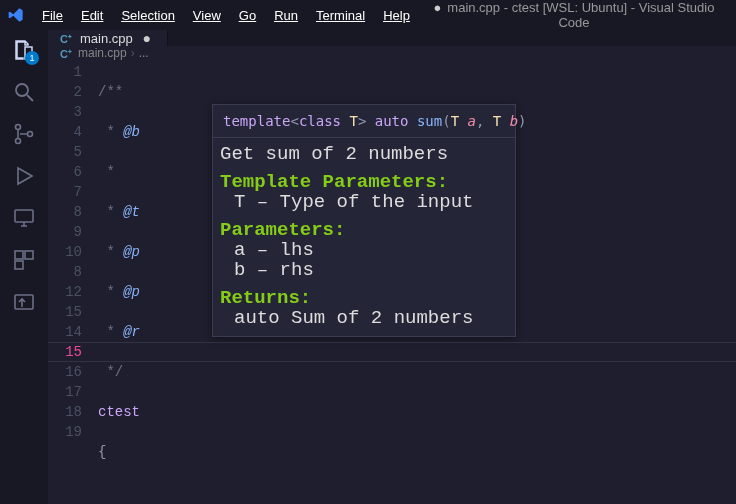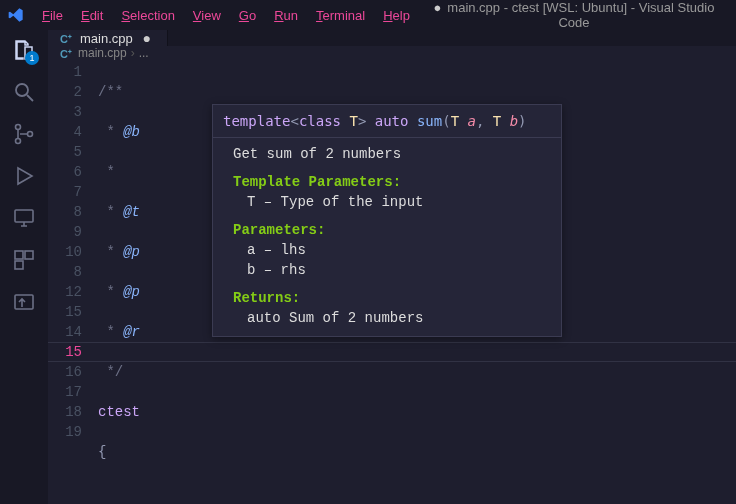--- a/index.html
+++ b/index.html
@@ -1,20 +1,20 @@
 <!DOCTYPE html>
 <html><head>
 <meta charset="utf-8">
 <style>
   * { margin: 0; padding: 0; box-sizing: border-box; }
   html, body { width: 736px; height: 504px; overflow: hidden; font-family: "Segoe UI", Arial, sans-serif; background: #1e1e2e; color: #ccc; font-size: 13px; }
 
   .titlebar { height: 30px; background: #181825; display: flex; align-items: center; padding: 0 8px; gap: 2px; }
   .vscode-logo { width: 16px; height: 16px; margin-right: 8px; }
-  .menu-item { padding: 4px 8px; color: #ec4899; cursor: pointer; }
+  .menu-item { padding: 4px 8px; color: #ffffff; cursor: pointer; text-decoration: underline; }
   .menu-item u { text-decoration: underline; }
   .title-text { flex: 1; text-align: center; color: #999; font-size: 13px; }
   .dirty-dot::before { content: "●"; margin-right: 6px; color: #ccc; }
 
   .main { display: flex; height: calc(100% - 30px); }
 
   .activitybar { width: 48px; background: #181825; display: flex; flex-direction: column; align-items: center; padding-top: 8px; gap: 18px; }
   .act-icon { width: 24px; height: 24px; color: #6c7086; cursor: pointer; position: relative; }
   .act-icon.active { color: #cdd6f4; }
   .badge { position: absolute; bottom: -3px; right: -3px; background: #007acc; color: #fff; border-radius: 8px; font-size: 9px; min-width: 14px; height: 14px; display: flex; align-items: center; justify-content: center; padding: 0 3px; }
@@ -39,23 +39,23 @@
 
   .c-comment { color: #6c7086; }
   .c-doctag { color: #89b4fa; font-style: italic; }
   .c-keyword { color: #cba6f7; }
   .c-type { color: #f9e2af; }
   .c-func { color: #89b4fa; }
   .c-funcref { color: #89b4fa; text-decoration: underline; }
   .c-param { color: #f38ba8; font-style: italic; }
   .c-punct { color: #9399b2; }
 
-  .hover-box { position: absolute; left: 164px; top: 44px; width: 350px; background: #252538; border: 1px solid #3b3b52; color: #ddd; z-index: 10; font-size: 14px; padding-bottom: 6px; box-shadow: 0 2px 8px rgba(0,0,0,0.4); }
+  .hover-box { position: absolute; left: 164px; top: 44px; width: 304px; background: #252538; border: 1px solid #3b3b52; color: #ddd; z-index: 10; font-size: 14px; padding-bottom: 6px; box-shadow: 0 2px 8px rgba(0,0,0,0.4); }
   .hover-sig { padding: 6px 10px; font-family: Consolas, monospace; border-bottom: 1px solid #3b3b52; white-space: pre; }
-  .hover-body { padding: 6px 10px 2px 20px; line-height: 20px; font-size: 14px; }
+  .hover-body { padding: 6px 10px 2px 7px; line-height: 20px; font-size: 19px; }
   .hover-body .section-title { font-weight: bold; margin-top: 8px; color: #84cc16; }
   .hover-body .indent { padding-left: 14px; }
   .cursor-line-bg { position: absolute; left: 0; right: 0; height: 20px; border: 1px solid #313244; border-left: none; border-right: none; pointer-events: none; }
 </style>
 </head>
 <body>
 
 <div class="titlebar">
   <svg class="vscode-logo" viewBox="0 0 24 24">
       <path fill="#3b82f6" d="M17 2l5 3v14l-5 3-9-9L3 17l-2-1V8l2-1 5 4 9-9z"></path>

